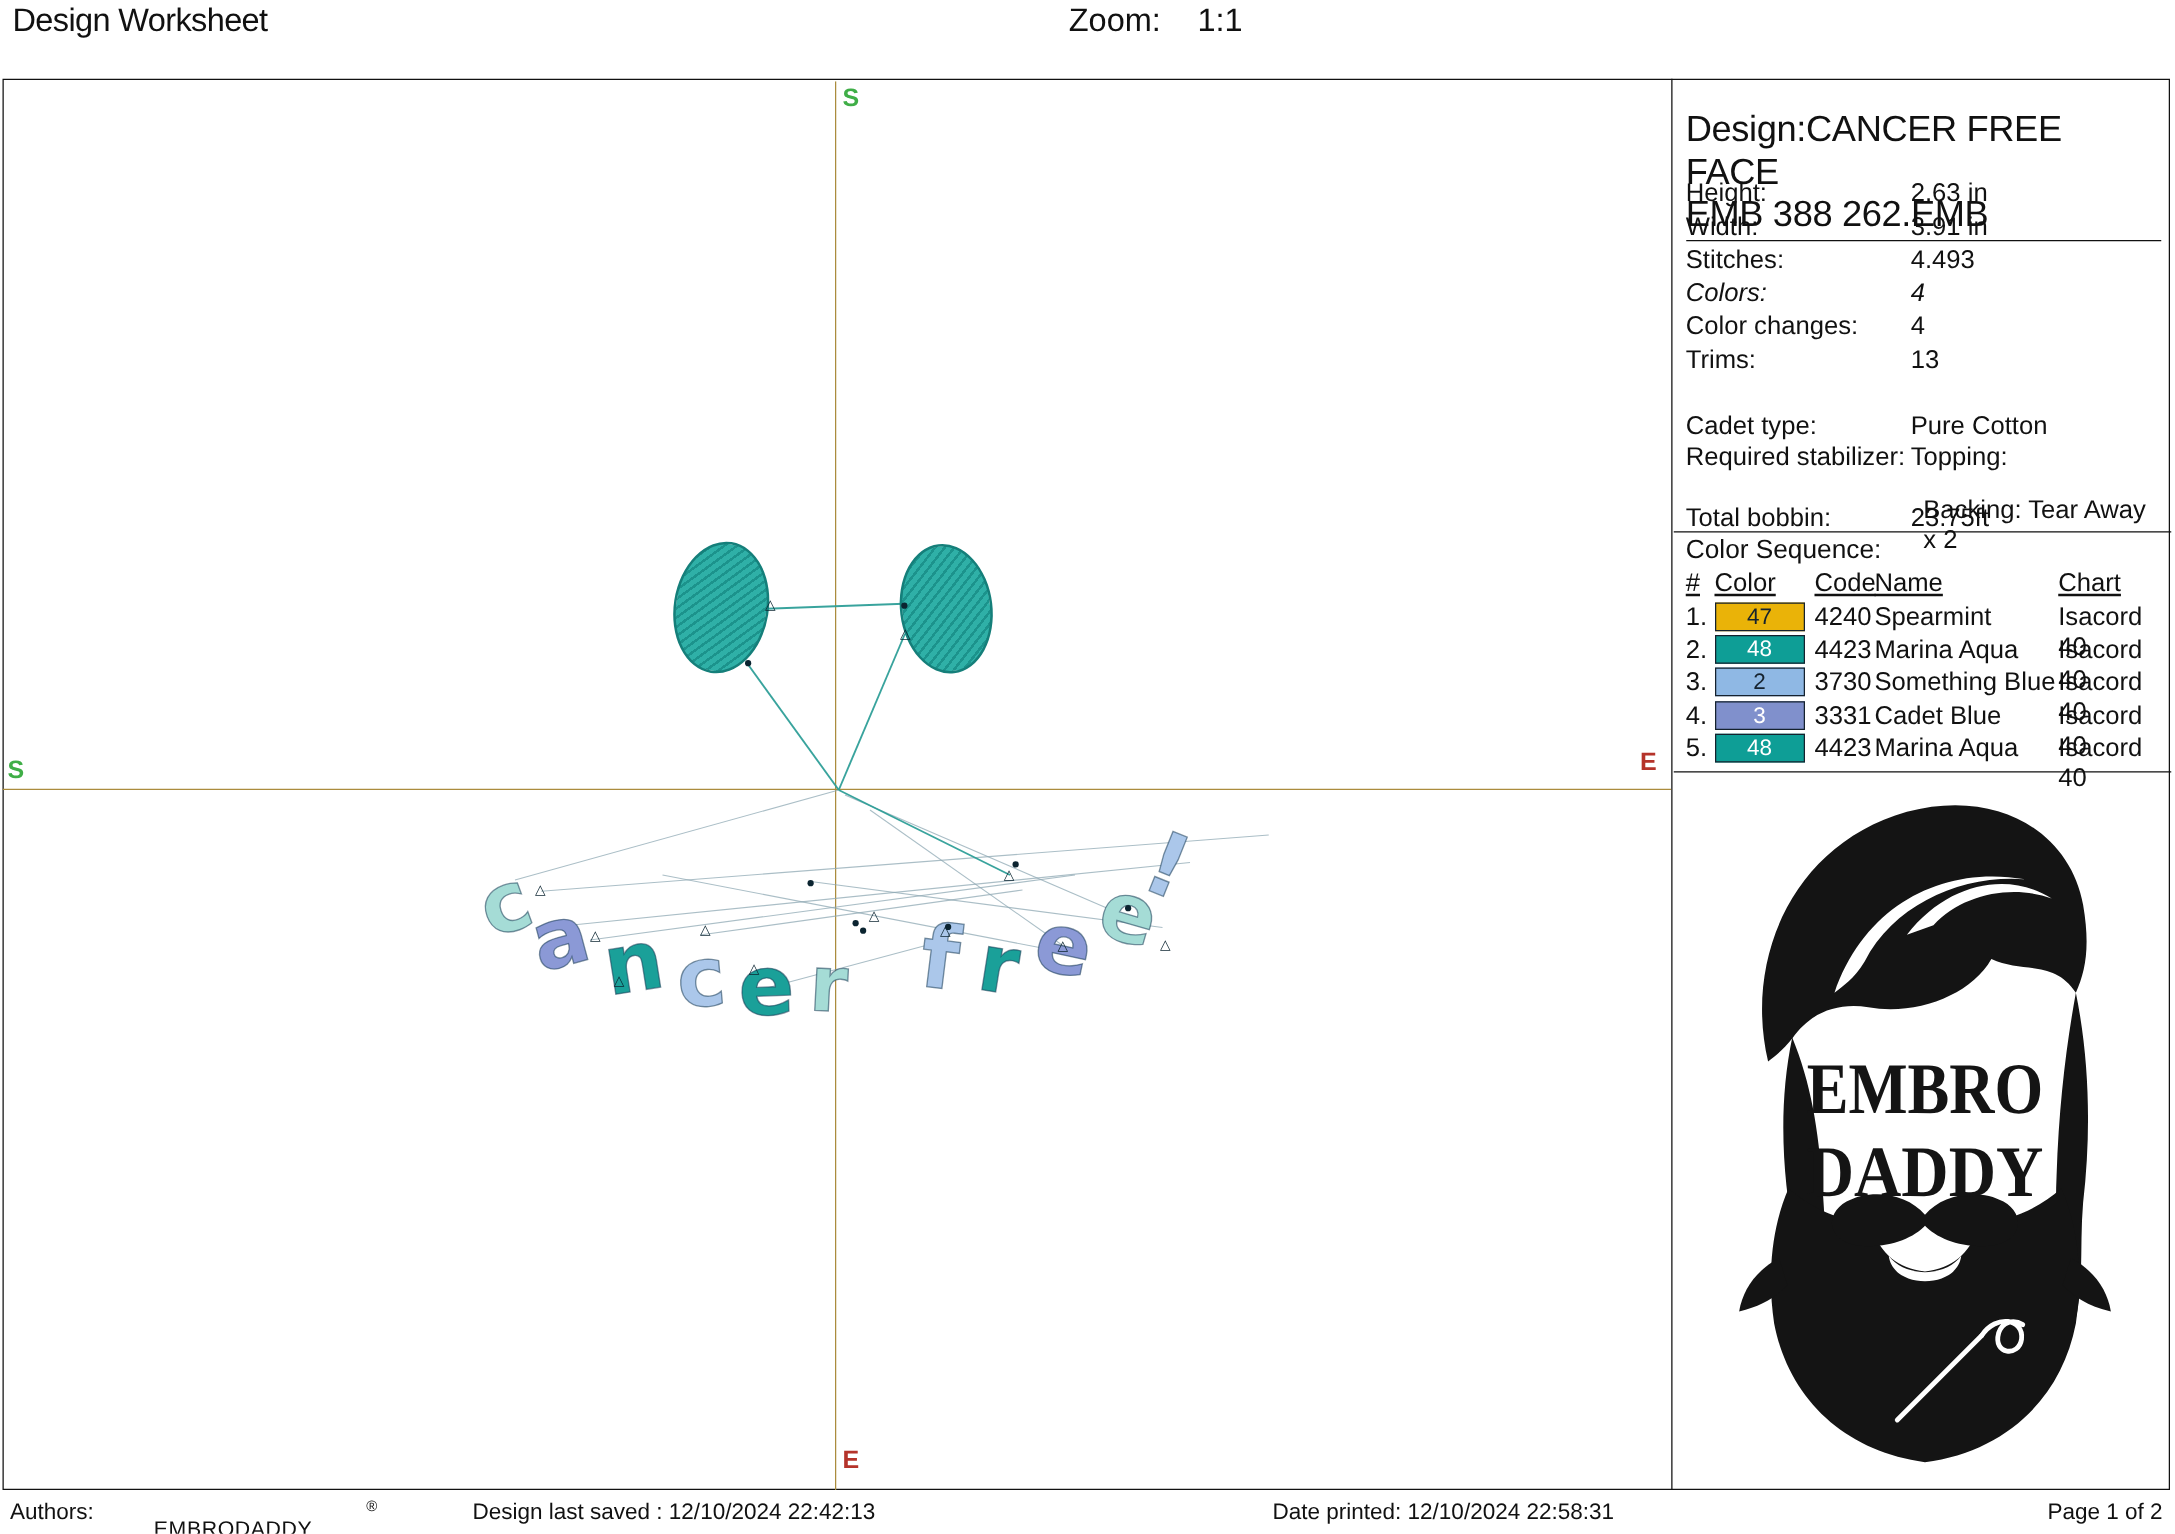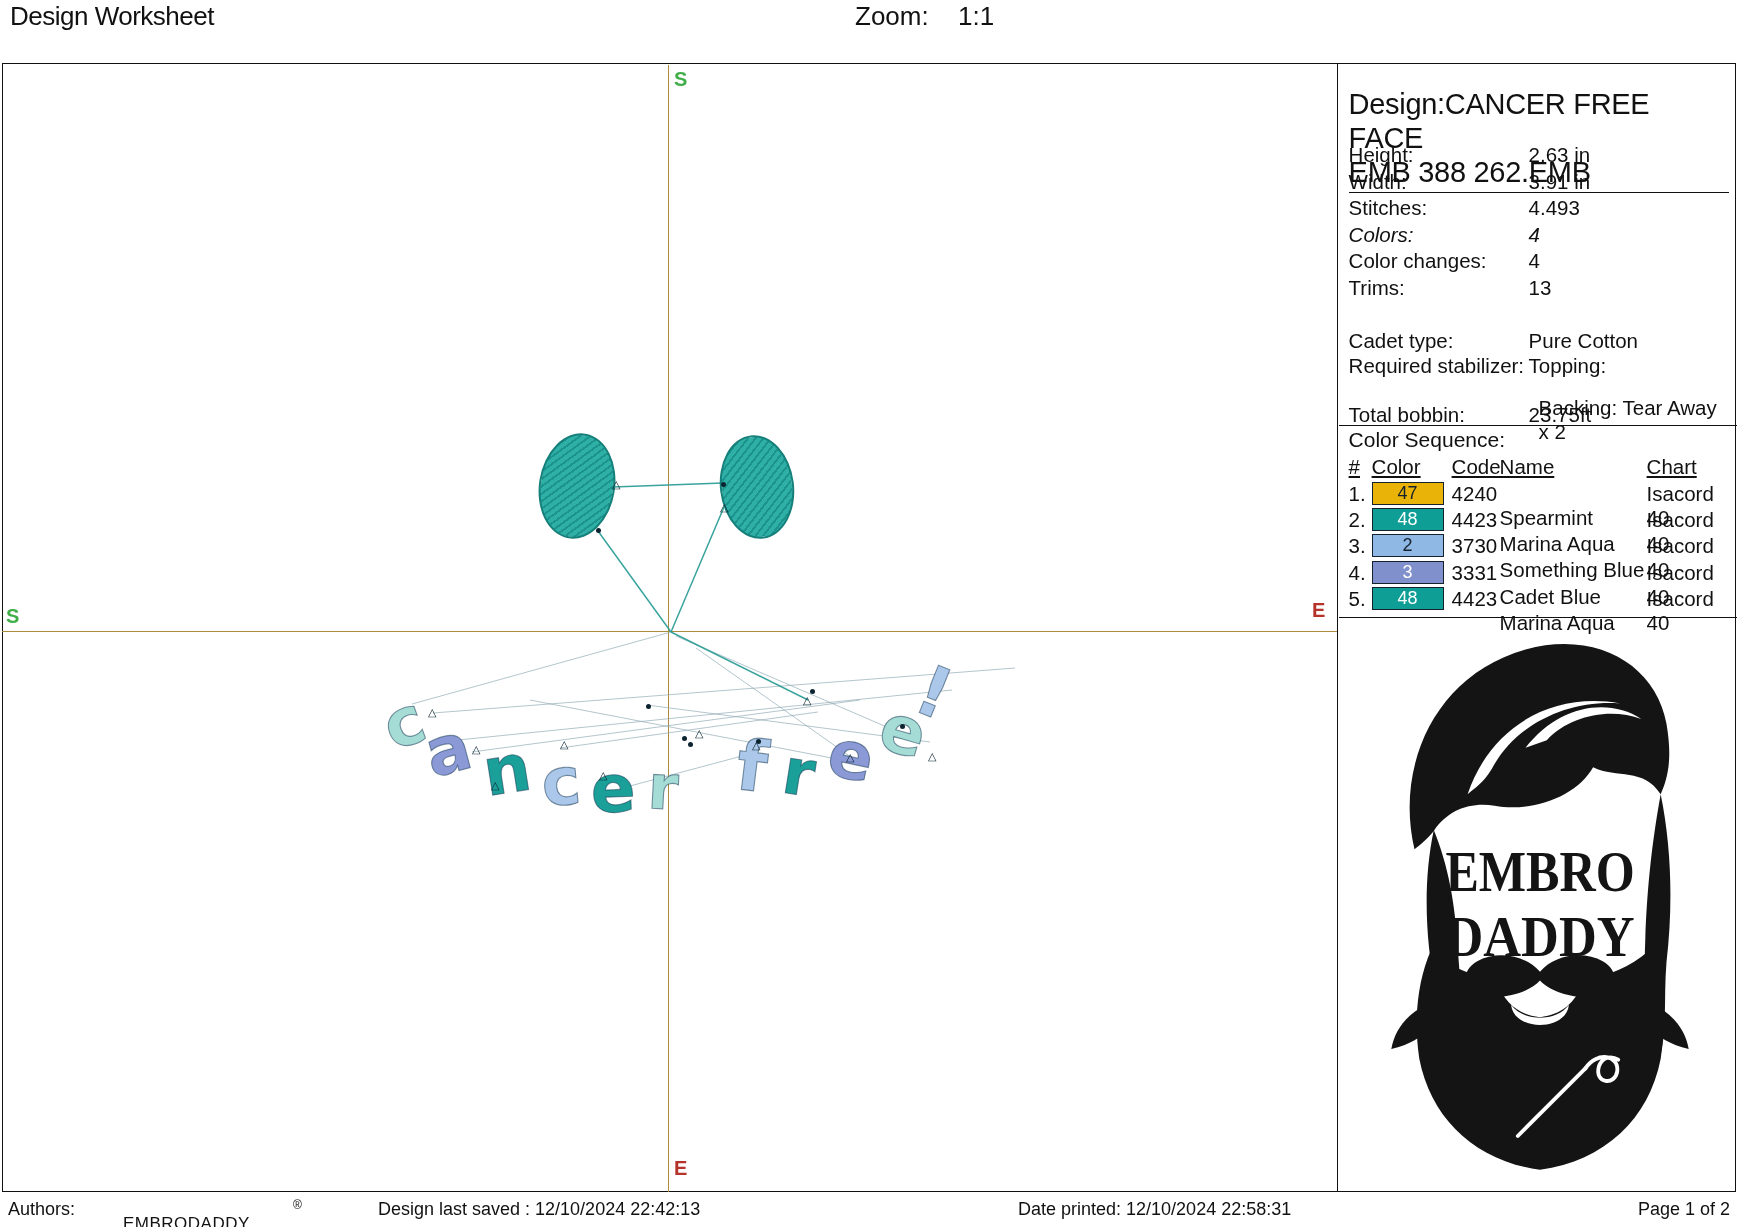--- a/index.html
+++ b/index.html
@@ -43,21 +43,21 @@
   .spec-value.indent{left:190px;}
   #seq-divider{left:0;top:360px;width:398px;border-top:1.6px solid #111;}
   #seq-title{left:10px;top:363px;font-size:21px;}
   #seq-head{left:10px;top:390px;width:382px;height:24px;font-size:20.5px;}
   .seq-h{position:absolute;text-decoration:underline;}
   .seqrow{position:absolute;left:10px;width:382px;height:26px;font-size:20.5px;}
   .seq-num{position:absolute;left:0;}
   .seq-swatch{position:absolute;left:23px;top:0px;width:72px;height:23px;border:1.4px solid #15222e;
     box-sizing:border-box;text-align:center;font-size:18px;line-height:21px;}
   .seq-code{position:absolute;left:103px;}
-  .seq-name{position:absolute;left:151px;margin-top:24px;}
+  .seq-name{position:absolute;left:151px;}
   .seq-chart{position:absolute;left:298px;}
   #seq-bottom{left:0;top:552px;width:398px;border-top:1.6px solid #111;}
   #logo{left:36px;top:567px;}
 
   
   #footer{left:0;top:1192px;width:1740px;height:35px;}
   #f-authors{left:8px;top:7px;font-size:18px;}
   #f-brand{left:123px;top:22px;font-size:17px;letter-spacing:0.5px;}
   #f-reg{left:293px;top:6px;font-size:12px;}
   #f-saved{left:378px;top:7px;font-size:18px;}

